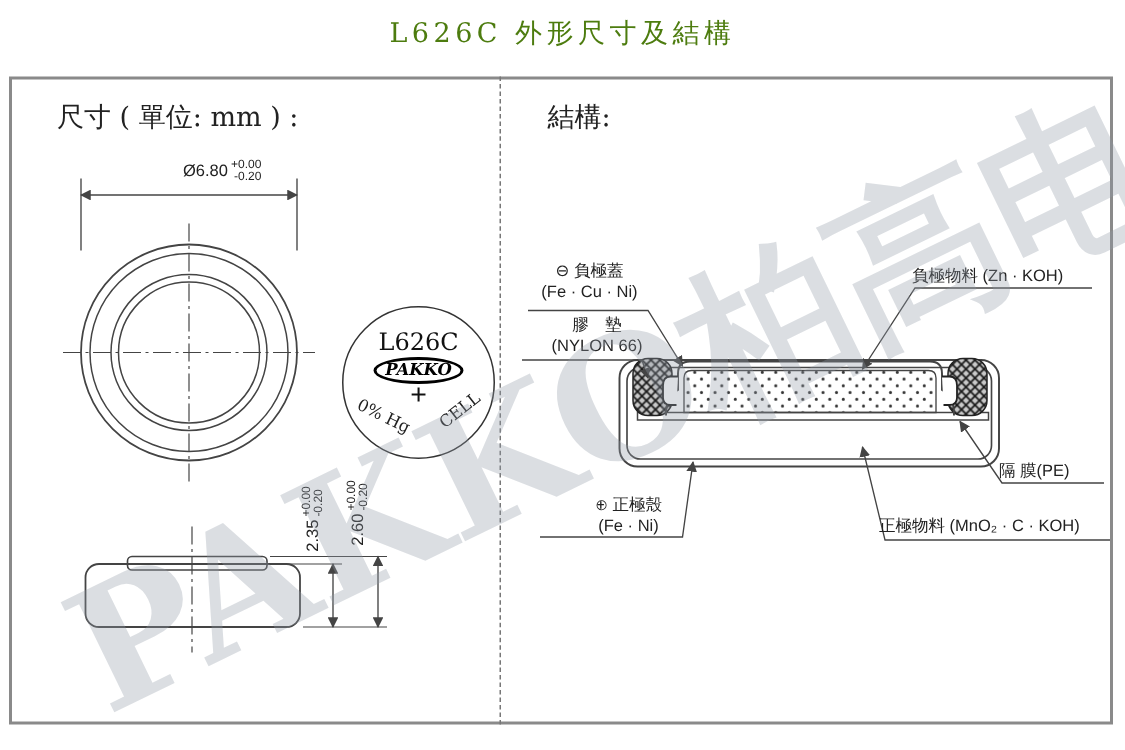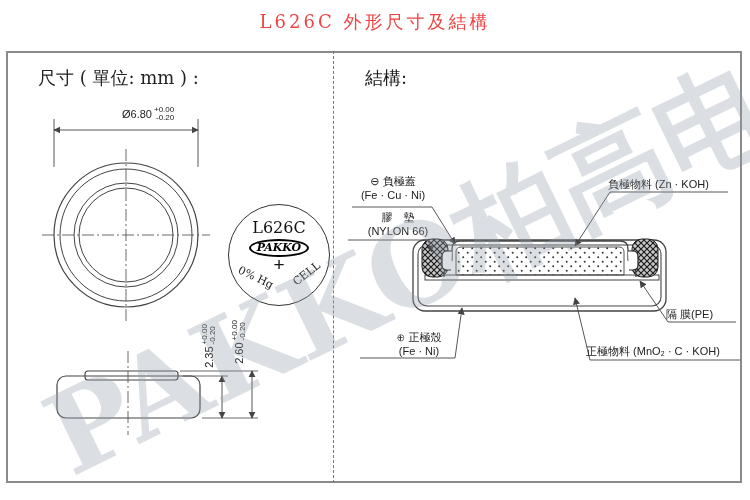--- a/index.html
+++ b/index.html
@@ -1,20 +1,20 @@
 <!DOCTYPE html>
 <html><head>
 <meta charset="utf-8">
 <style>
   html,body{margin:0;padding:0;}
   body{width:750px;height:500px;background:#ffffff;font-family:"Liberation Sans",sans-serif;color:#222;}
   #page{position:relative;width:750px;height:500px;overflow:hidden;background:#fff;}
 
   .title{position:absolute;left:0;top:10px;width:750px;text-align:center;
-         font-family:"DejaVu Serif","Liberation Serif",serif;font-size:18px;letter-spacing:3px;color:#ef4444;}
+         font-family:"DejaVu Serif","Liberation Serif",serif;font-size:18px;letter-spacing:3px;color:#4d7c0f;}
 
   .watermark{position:absolute;left:55px;top:368px;font-family:"DejaVu Serif",serif;
              font-size:112px;font-weight:bold;white-space:nowrap;color:rgba(145,155,168,0.33);
              transform:rotate(-26deg);transform-origin:left center;pointer-events:none;z-index:5;}
 
   .frame{position:absolute;left:6px;top:51px;width:736px;height:432px;border:2px solid #8a8a8a;box-sizing:border-box;}
   .divider{position:absolute;left:333px;top:51px;height:432px;width:0;border-left:1px dashed #777;}
 
   .panel-header{position:absolute;font-family:"DejaVu Serif","Liberation Serif",serif;font-size:18px;color:#222;}
   #hdr-left{left:38px;top:66px;}

